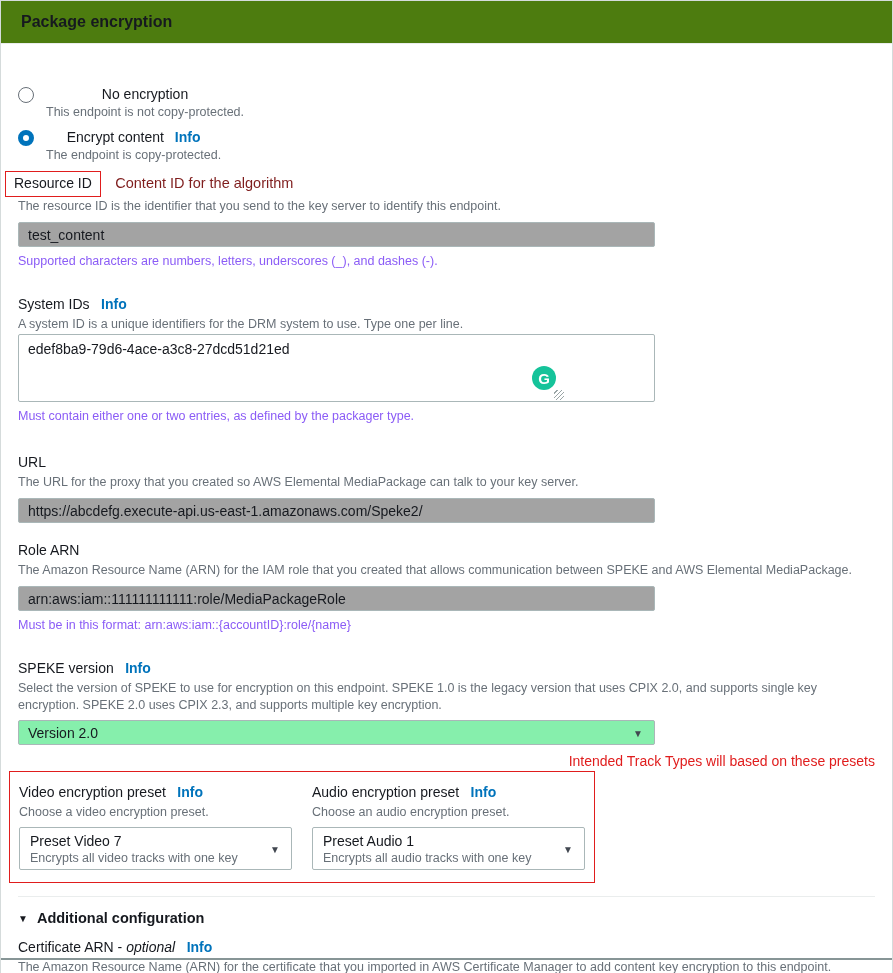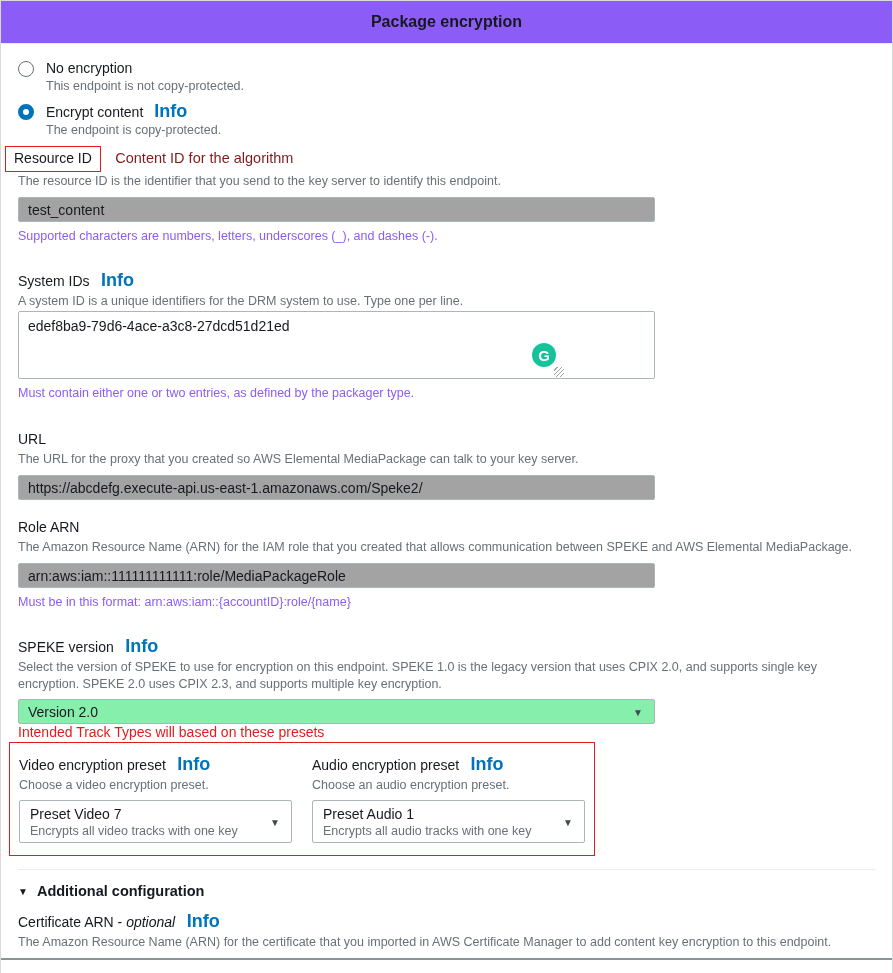--- a/index.html
+++ b/index.html
@@ -13,47 +13,46 @@
     position: relative;
     width: 893px;
     height: 973px;
     border: 1px solid #d5dbdb;
     border-bottom: none;
     background: #ffffff;
     overflow: hidden;
   }
   .card-header {
     height: 43px;
-    padding: 0 4px;
+    padding: 0 20px;
     display: flex;
     align-items: center;
     border-bottom: 1px solid #eaeded;
-    background: #8b5cf6;
-    justify-content: center;
+    background: #4d7c0f;
   }
   .card-title { font-size: 16px; font-weight: 700; color: #16191f; }
   .content { padding: 0 17px; }
 
   
-  .radio-group { margin-top: 15px; }
+  .radio-group { margin-top: 41px; text-align: center; }
   .radio-option { display: flex; margin-bottom: 7px; }
   .radio-circle {
     width: 16px; height: 16px; border-radius: 50%;
     border: 1px solid #687078; background: #fff;
     margin-top: 2px; flex: 0 0 16px; cursor: pointer;
   }
   .radio-circle.selected { border: 5px solid #0073bb; }
   .radio-texts { margin-left: 12px; }
   .radio-label { font-size: 14px; color: #16191f; line-height: 19px; cursor: pointer; }
   .radio-desc { font-size: 12.5px; color: #687078; line-height: 17px; }
 
   
   .field-label { font-size: 14px; color: #16191f; line-height: 19px; }
   .info-link {
-    color: #0073bb; font-size: 18px; font-weight: 700;
+    color: #0073bb; font-size: 14px; font-weight: 700;
     text-decoration: none; margin-left: 7px; cursor: pointer;
   }
   .desc { font-size: 12.5px; color: #687078; line-height: 17px; margin-top: 2px; }
   .constraint { font-size: 12.5px; color: #8b5cf6; line-height: 16px; margin-top: 6px; }
   .text-input {
     display: block; width: 637px; height: 25px; margin-top: 7px;
     border: 1px solid #aab7b8; border-radius: 2px;
     padding: 0 9px; font-size: 14px; color: #16191f;
     font-family: "Liberation Sans", "DejaVu Sans", sans-serif;
     background: #a3a3a3; outline: none;
@@ -112,21 +111,21 @@
   }
   .preset-select {
     position: relative; width: 100%; height: 43px; margin-top: 6px;
     border: 1px solid #aab7b8; border-radius: 2px; background: #fff;
     padding: 4px 34px 4px 10px; cursor: pointer;
   }
   .preset-main { font-size: 14px; color: #16191f; line-height: 18px; }
   .preset-sub { font-size: 12.5px; color: #687078; line-height: 16px; }
 
   
-  .presets-note { margin-top: 0; color: #e01d1d; font-size: 14px; }
+  .presets-note { margin-top: 8px; color: #e01d1d; font-size: 14px; text-align: right; }
   .presets-box {
     border: 1.5px solid #e01d1d;
     margin-left: -9px; margin-top: 2px;
     width: 586px; padding: 11px 0 12px 9px;
     display: flex;
   }
   .preset-col { width: 273px; }
   .preset-col + .preset-col { margin-left: 20px; }
 
   

